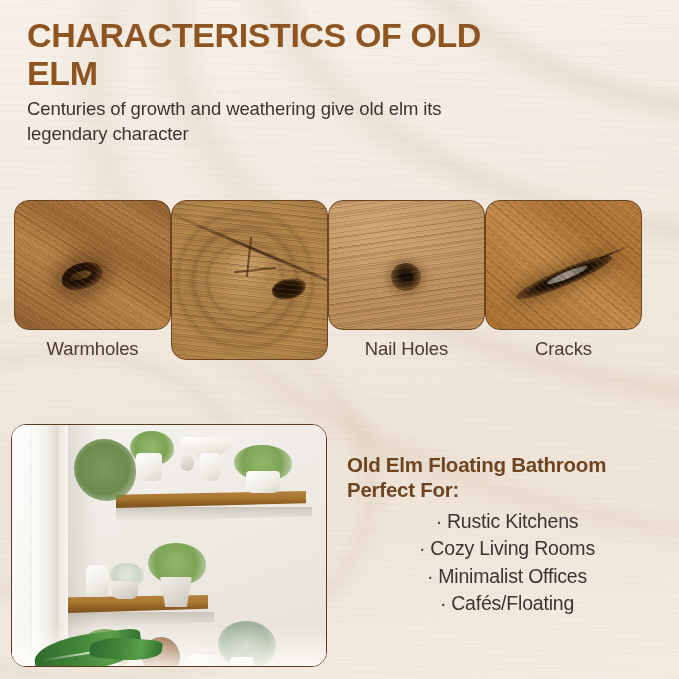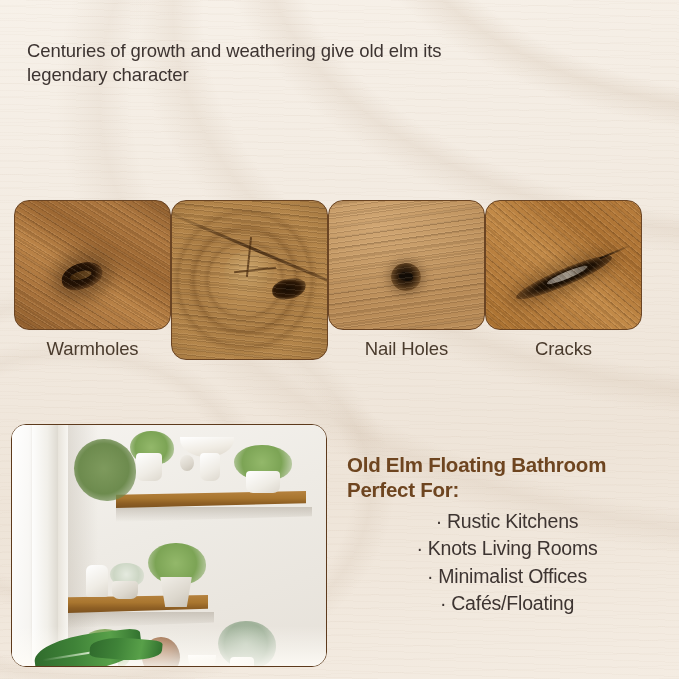--- a/index.html
+++ b/index.html
@@ -44,21 +44,21 @@
   #title-block { position:absolute; left:27px; top:16px; width:470px; }
 
   #page-title {
     font-size:34px; line-height:1.12;
     font-weight:bold; letter-spacing:-.4px;
     color:#8e5522;
     text-transform:uppercase;
   }
 
   #page-subtitle {
-    margin-top:23px;
+    margin-top:5px;
     font-size:18.5px; line-height:1.32;
     color:#3d3431;
     letter-spacing:-.1px;
   }
 
   
   #tiles-row {
     position:absolute; left:14px; top:200px;
     width:652px; height:160px;
     display:flex; 
@@ -282,20 +282,21 @@
     text-align:center;
   }
   #uses-list li .dot { color:#3d3431; margin-right:5px; }
 </style>
 </head>
 <body>
 
 <div id="bg-wood"></div>
 
 <div id="title-block" class="layer">
+  <h1 id="page-title">CHARACTERISTICS OF OLD ELM</h1>
   <p id="page-subtitle">Centuries of growth and weathering give old elm its legendary character</p>
 </div>
 
 <div id="tiles-row" class="layer">
 
   <div class="tile-cell">
     <div class="tile-swatch grain sw-warmhole">
       <span class="hole"></span>
     </div>
     <div class="tile-label">Warmholes</div>
@@ -366,21 +367,21 @@
   <span class="ph leaf-big" style="left:78px;bottom:6px;width:72px;height:22px;transform:rotate(5deg);"></span>
 </div>
 
 <div id="uses-block" class="layer">
   <h2 id="uses-title">Old Elm Floating Bathroom Perfect For:</h2>
   <ul id="uses-list">
     <li>
       <span class="dot">·</span><span>Rustic Kitchens</span>
     </li>
     <li>
-      <span class="dot">·</span><span>Knots Living Rooms</span>
+      <span class="dot">·</span><span>Cozy Living Rooms</span>
     </li>
     <li>
       <span class="dot">·</span><span>Minimalist Offices</span>
     </li>
     <li>
       <span class="dot">·</span><span>Cafés/Floating</span>
     </li>
   </ul>
 </div>
 

